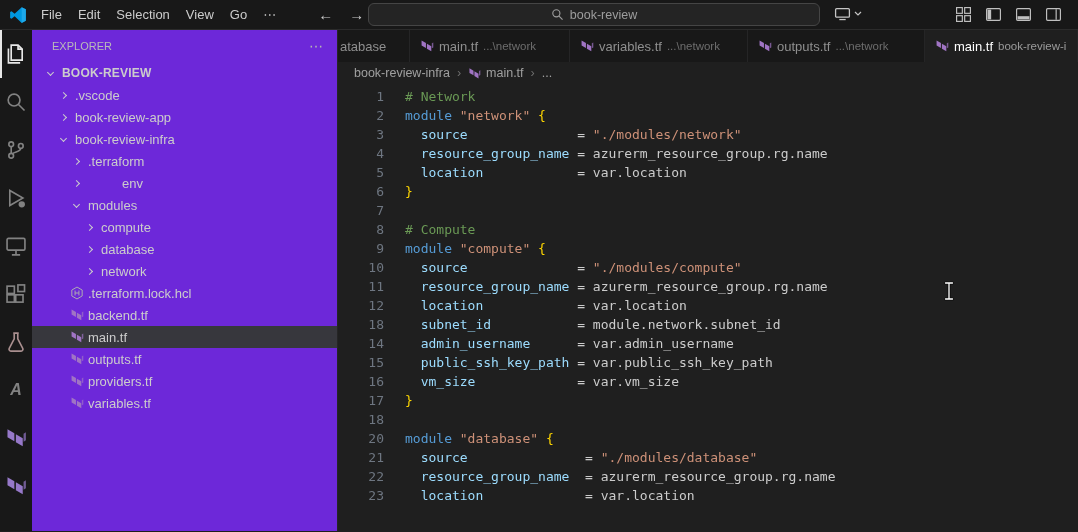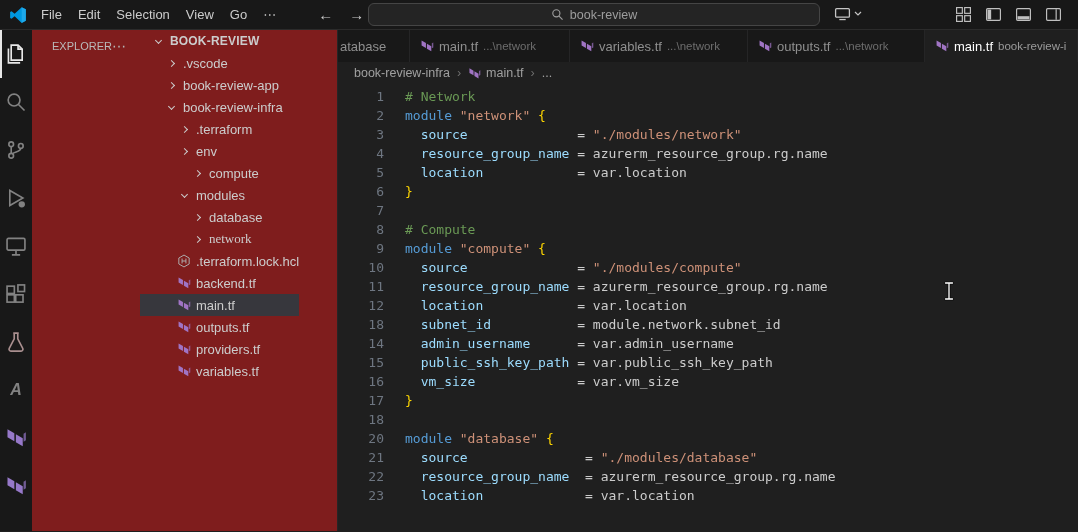--- a/index.html
+++ b/index.html
@@ -20,21 +20,21 @@
   .tb-right{position:absolute;right:16px;top:0;height:29px;display:flex;align-items:center;gap:13px;color:#c0c0c0}
   .tb-right svg{width:17px;height:17px;display:block}
 
   
   .main{display:flex;height:501px}
   .activitybar{width:32px;background:#181818;display:flex;flex-direction:column;flex-shrink:0}
   .ab-item{height:48px;display:flex;align-items:center;justify-content:center;color:#828282;border-left:2px solid transparent;padding-right:2px;cursor:pointer}
   .ab-item.active{color:#e7e7e7;border-left-color:#e7e7e7}
   .ab-item svg{width:22px;height:22px}
 
-  .sidebar{width:306px;background:#7f1d1d;border-right:1px solid #252525;flex-shrink:0;display:flex;flex-direction:row}
+  .sidebar{width:306px;background:#6d28d9;border-right:1px solid #252525;flex-shrink:0;display:flex;flex-direction:column}
   .sb-header{height:32px;display:flex;align-items:center;padding:0 14px 0 20px;font-size:11px;color:#bababa}
   .sb-more{margin-left:auto;font-size:14px;color:#b5b5b5;cursor:pointer}
   .tree-row{height:22px;display:flex;align-items:center;color:#cccccc;cursor:pointer;white-space:nowrap}
   .tree-row.selected{background:#37373d}
   .tree-row.bold .tree-label{font-weight:700;letter-spacing:.2px;font-size:12px}
   .tw{width:17px;height:16px;display:flex;align-items:center;justify-content:center;flex-shrink:0}
   .tw svg{width:14px;height:14px;display:block}
   .chev{width:5px;height:5px;border-right:1.4px solid #cccccc;border-bottom:1.4px solid #cccccc;display:inline-block}
   .chev.right{transform:rotate(-45deg)}
   .chev.down{transform:rotate(45deg);margin-top:-2px}
@@ -242,45 +242,45 @@
             <span class="chev down"></span>
           </span>
           <span class="tree-label">book-review-infra</span>
         </div>
         <div class="tree-row" style="padding-left: 36px;">
           <span class="tw">
             <span class="chev right"></span>
           </span>
           <span class="tree-label">.terraform</span>
         </div>
-        <div class="tree-row" style="padding-left: 36px;">
+        <div class="tree-row" style="padding-left: 36px; gap: 34px;">
           <span class="tw">
             <span class="chev right"></span>
           </span>
           <span class="tree-label">env</span>
         </div>
+        <div class="tree-row" style="padding-left: 36px;">
+          <span class="tw">
+            <span class="chev down"></span>
+          </span>
+          <span class="tree-label">modules</span>
+        </div>
         <div class="tree-row" style="padding-left: 49px;">
           <span class="tw">
             <span class="chev right"></span>
           </span>
           <span class="tree-label">compute</span>
         </div>
-        <div class="tree-row" style="padding-left: 36px;">
-          <span class="tw">
-            <span class="chev down"></span>
-          </span>
-          <span class="tree-label">modules</span>
-        </div>
         <div class="tree-row" style="padding-left: 49px; text-align: right;">
           <span class="tw">
             <span class="chev right"></span>
           </span>
           <span class="tree-label">database</span>
         </div>
-        <div class="tree-row" style="padding-left: 49px; font-family: Liberation Serif, serif;">
+        <div class="tree-row" style="padding-left: 49px;">
           <span class="tw">
             <span class="chev right"></span>
           </span>
           <span class="tree-label">network</span>
         </div>
         <div class="tree-row" style="padding-left: 36px;">
           <span class="tw">
             <svg viewBox="0 0 16 16">
               <g fill="none" stroke="#b0b0b0" stroke-width="1.1">
                 <path d="M8 1.2l5.9 3.4v6.8L8 14.8l-5.9-3.4V4.6z"></path>

